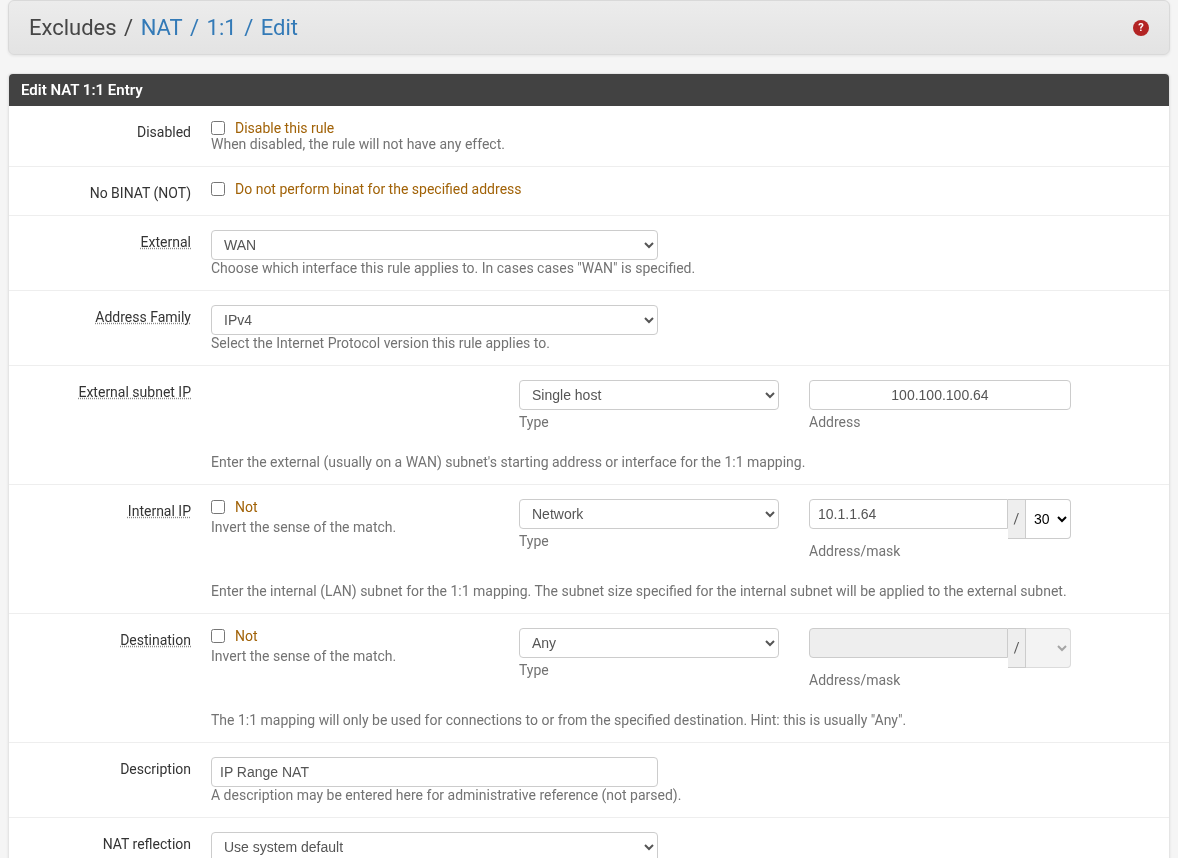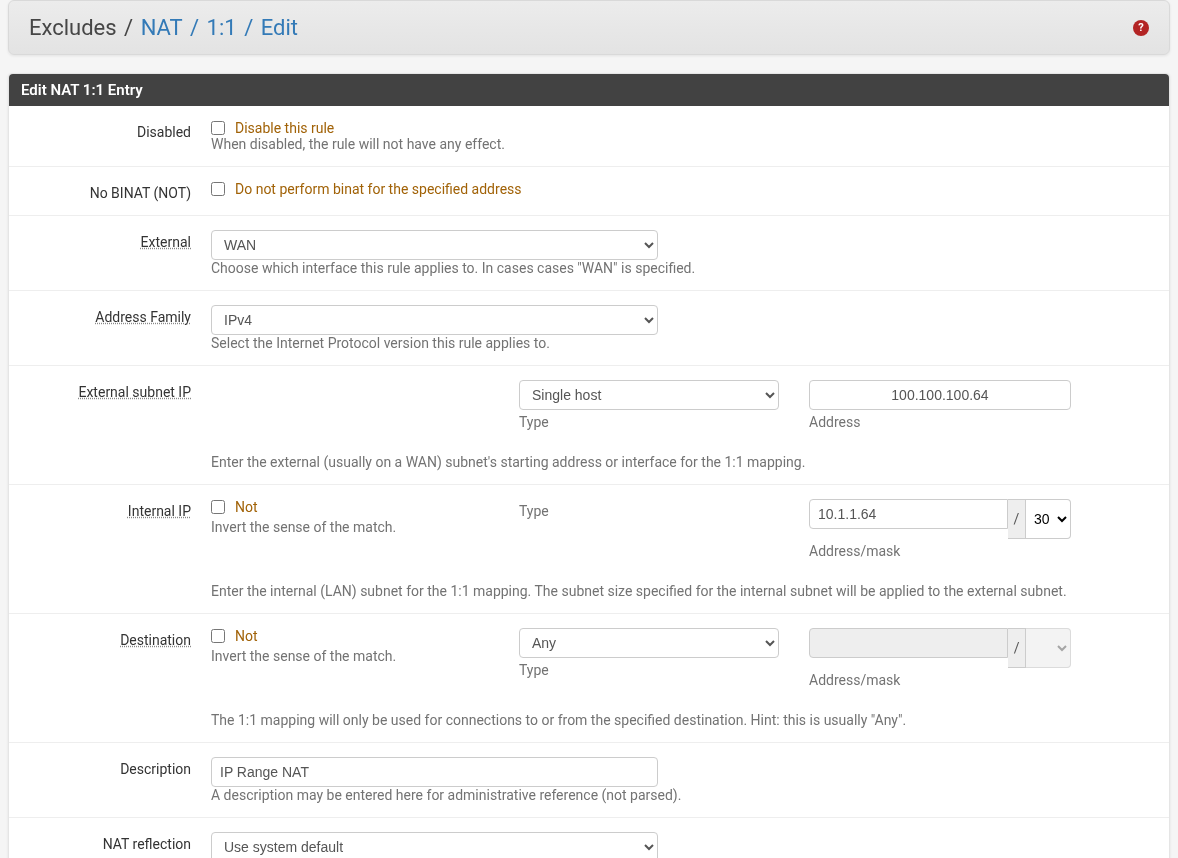--- a/index.html
+++ b/index.html
@@ -205,20 +205,23 @@
     <div class="col-content">
       <div class="grid-row">
         <div class="grid-left">
           <div class="chk-row">
             <input type="checkbox" style="">
             <span class="cb-label">Not</span>
           </div>
           <div class="sub-label">Invert the sense of the match.</div>
         </div>
         <div class="grid-mid">
+          <select class="form-control" style="width:100%">
+            <option>Network</option>
+          </select>
           <div class="sub-label">Type</div>
         </div>
         <div class="grid-right">
           <div class="input-group">
             <input class="form-control" value="10.1.1.64" style="">
             <span class="addon">/</span>
             <select class="mask">
               <option>30</option>
             </select>
           </div>

